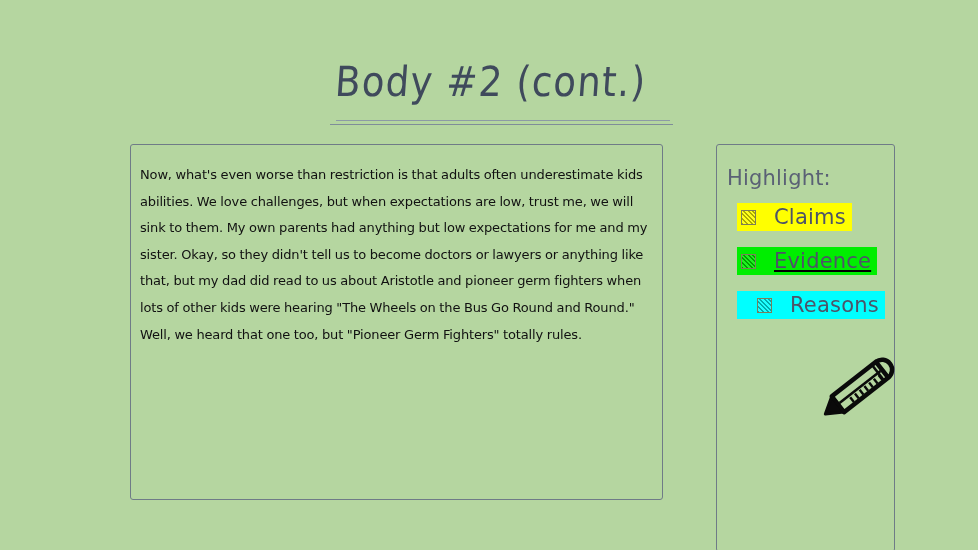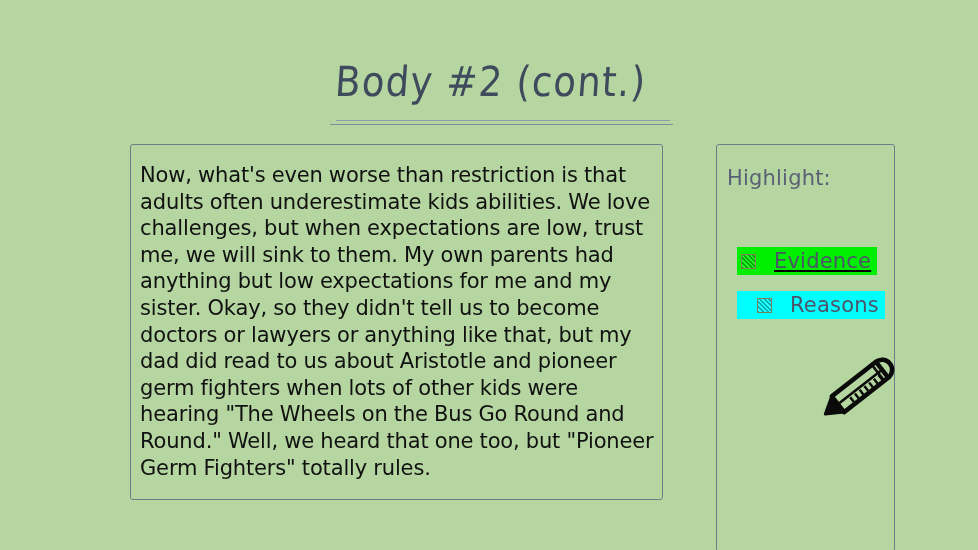--- a/index.html
+++ b/index.html
@@ -84,21 +84,21 @@
     height: 408px;
   }
 
   
   #body-text {
     position: absolute;
     left: 9px;
     top: 17px;
     width: 518px;
     font-family: "DejaVu Sans", sans-serif;
-    font-size: 21px;
+    font-size: 13px;
     line-height: 26.6px;
     color: #111111;
     letter-spacing: -0.15px;
     word-spacing: -0.3px;
   }
 
   
   #highlight-label {
     position: absolute;
     left: 10px;
@@ -166,20 +166,24 @@
   </div>
 
   <div class="panel" id="body-panel">
     <div id="body-text">Now, what's even worse than restriction is that adults often underestimate kids abilities. We love challenges, but when expectations are low, trust me, we will sink to them. My own parents had anything but low expectations for me and my sister. Okay, so they didn't tell us to become doctors or lawyers or anything like that, but my dad did read to us about Aristotle and pioneer germ fighters when lots of other kids were hearing "The Wheels on the Bus Go Round and Round." Well, we heard that one too, but "Pioneer Germ Fighters" totally rules.</div>
   </div>
 
   <div class="panel" id="highlight-panel">
 
     <div id="highlight-label">Highlight:</div>
 
+    <div class="legend-row" id="legend-claims" style="background:#ffff00;">
+      <span class="legend-swatch-icon"></span>
+      <span class="legend-text">Claims</span>
+    </div>
 
     <div class="legend-row" id="legend-evidence" style="background:#00ee00;">
       <span class="legend-swatch-icon"></span>
       <span class="legend-text">Evidence</span>
     </div>
 
     <div class="legend-row" id="legend-reasons" style="background:#00ffff;">
       <span class="legend-swatch-icon"></span>
       <span class="legend-text">Reasons</span>
     </div>

